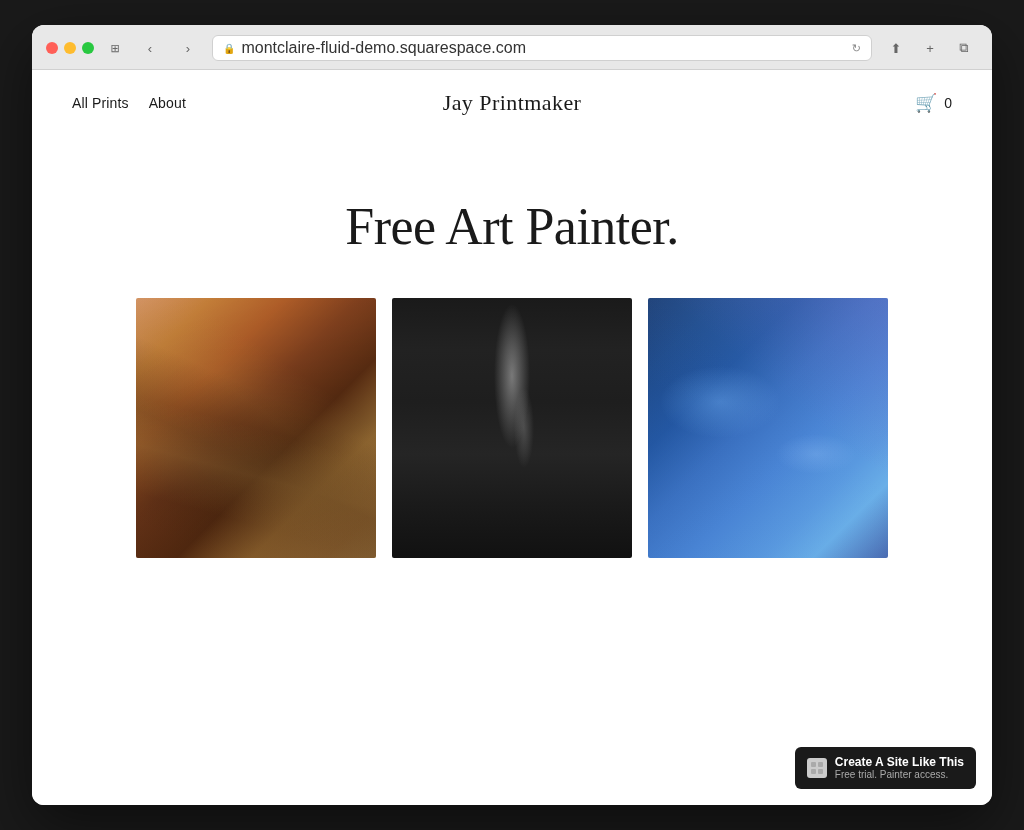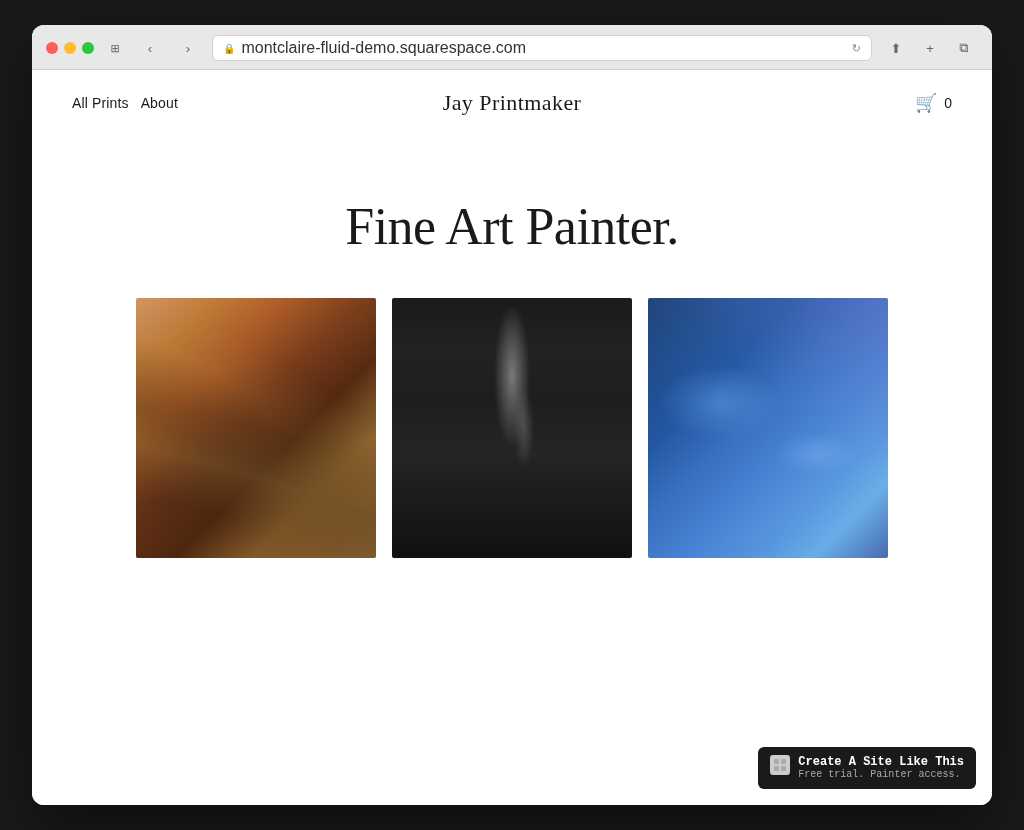--- a/index.html
+++ b/index.html
@@ -122,21 +122,21 @@
     .nav {
       display: flex;
       align-items: center;
       justify-content: space-between;
       padding: 22px 40px;
       background: #ffffff;
     }
 
     .nav-left {
       display: flex;
-      gap: 12px;
+      gap: 20px;
       align-items: center;
       justify-content: center;
     }
 
     .nav-link {
       font-size: 14px;
       color: #1a1a1a;
       text-decoration: none;
       cursor: pointer;
       font-weight: 400;
@@ -311,25 +311,24 @@
     
     .sqsp-badge {
       position: absolute;
       bottom: 16px;
       right: 16px;
       background: #1a1a1a;
       color: #ffffff;
       border-radius: 6px;
       padding: 8px 12px;
       display: flex;
-      align-items: flex-start;
+      align-items: center;
       gap: 8px;
       cursor: pointer;
       z-index: 10;
-      font-family: Liberation Mono, monospace;
     }
 
     .sqsp-logo {
       width: 20px;
       height: 20px;
       background: #ccc;
       border-radius: 3px;
       display: flex;
       align-items: center;
       justify-content: center;
@@ -405,21 +404,21 @@
 
       <div class="nav-right">
         <span class="cart-icon">🛒</span>
         <span class="cart-count">0</span>
       </div>
     </nav>
 
     <div class="hero">
       <div class="hero-text">
         <h1>
-          <span>Fine Art Painter.</span><br>
+          <span>Free Art Painter.</span><br>
         </h1>
       </div>
     </div>
 
     <div class="gallery">
       <div class="gallery-item artwork-1"></div>
       <div class="gallery-item artwork-2"></div>
       <div class="gallery-item artwork-3"></div>
     </div>
 

